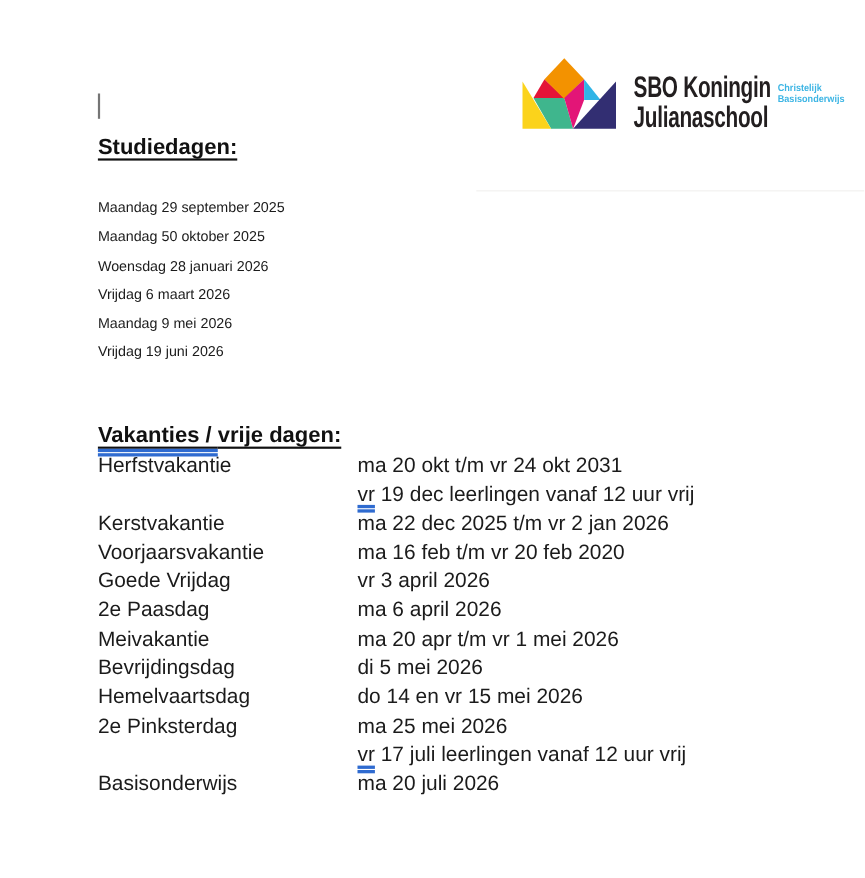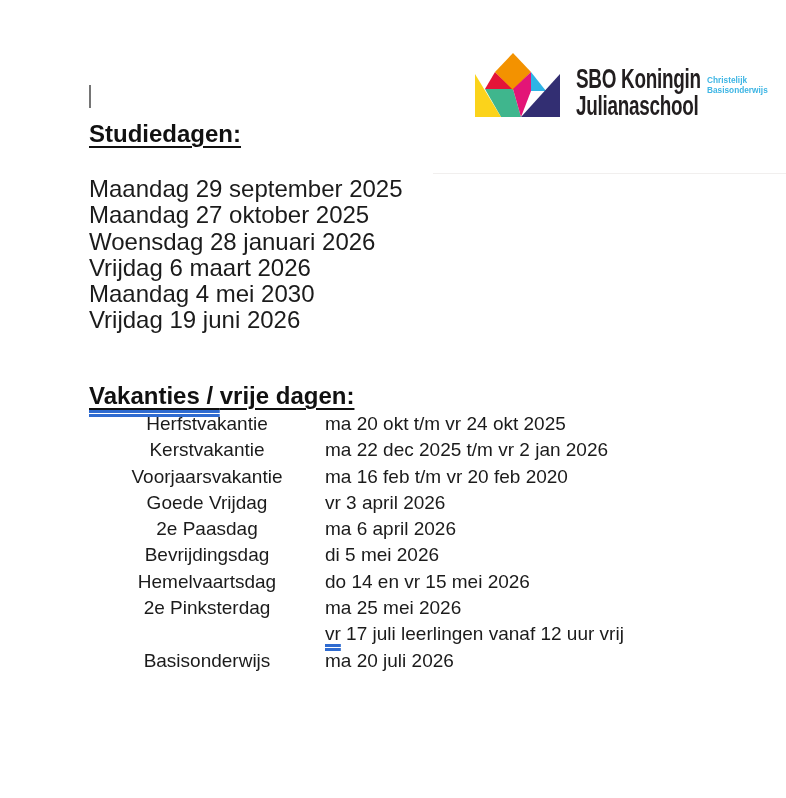--- a/index.html
+++ b/index.html
@@ -25,35 +25,35 @@
   }
   .logo-sub{
     position:absolute;left:239px;top:26px;
     font-size:9px;line-height:9.5px;font-weight:700;
     color:var(--logo_subtitle,#3db5e4);
     transform:scaleX(0.92);transform-origin:0 0;white-space:nowrap;
   }
   
   h2{
     position:absolute;left:89px;margin:0;
-    font-size:24px;line-height:26px;font-weight:700;color:#111;
+    font-size:20px;line-height:26px;font-weight:700;color:#111;
     text-decoration:underline;text-decoration-thickness:2px;text-underline-offset:4px;
     white-space:nowrap;
   }
   #studiedagen-heading{top:121px;}
   #vakanties-heading{top:359px;margin-top:24px;}
   .grammar{
     text-decoration:underline double var(--grammar_blue,#2f6bd0);
     text-decoration-thickness:3px;text-underline-offset:4px;
   }
   h2 .grammar{text-underline-offset:6px;}
   
-  .study-list{position:absolute;left:89px;top:176px;font-size:24px;line-height:26.3px;white-space:nowrap;}
+  .study-list{position:absolute;left:89px;top:176px;font-size:13px;line-height:26.3px;white-space:nowrap;}
   
-  .vac-table{position:absolute;left:89px;top:411px;font-size:19px;line-height:26.3px;text-align:center;}
+  .vac-table{position:absolute;left:89px;top:411px;font-size:19px;line-height:26.3px;}
   .vrow{display:flex;}
   .vlabel{width:236px;flex:0 0 236px;white-space:nowrap;}
   .vvalue{white-space:nowrap;}
 </style>
 </head>
 <body>
 
 <div class="page">
 
   <span class="cursor"></span>
@@ -77,52 +77,57 @@
         <div>Christelijk</div>
         <div>Basisonderwijs</div>
       </div>
     </div>
   </div>
 
   <h2 id="studiedagen-heading">Studiedagen:</h2>
 
   <div class="study-list" id="study-list">
       <div>Maandag 29 september 2025</div>
-      <div>Maandag 27 oktober 2025</div>
+      <div>Maandag 50 oktober 2025</div>
       <div>Woensdag 28 januari 2026</div>
       <div>Vrijdag 6 maart 2026</div>
-      <div>Maandag 4 mei 2030</div>
+      <div>Maandag 9 mei 2026</div>
       <div>Vrijdag 19 juni 2026</div>
     </div>
 
   <h2 id="vakanties-heading"><span class="grammar">Vakanties / </span><span>vrije dagen:</span></h2>
 
   <div class="vac-table" id="vac-table">
       <div class="vrow">
         <div class="vlabel">Herfstvakantie</div>
-        <div class="vvalue"><span>ma 20 okt t/m vr 24 okt 2025</span></div>
+        <div class="vvalue"><span>ma 20 okt t/m vr 24 okt 2031</span></div>
       </div>
       <div class="vrow">
         <div class="vlabel"></div>
+        <div class="vvalue"><span class="grammar">vr</span><span> 19 dec leerlingen vanaf 12 uur vrij</span></div>
       </div>
       <div class="vrow">
         <div class="vlabel">Kerstvakantie</div>
         <div class="vvalue"><span>ma 22 dec 2025 t/m vr 2 jan 2026</span></div>
       </div>
       <div class="vrow">
         <div class="vlabel">Voorjaarsvakantie</div>
         <div class="vvalue"><span>ma 16 feb t/m vr 20 feb 2020</span></div>
       </div>
       <div class="vrow">
         <div class="vlabel">Goede Vrijdag</div>
         <div class="vvalue"><span>vr 3 april 2026</span></div>
       </div>
       <div class="vrow">
         <div class="vlabel">2e Paasdag</div>
         <div class="vvalue"><span>ma 6 april 2026</span></div>
+      </div>
+      <div class="vrow">
+        <div class="vlabel">Meivakantie</div>
+        <div class="vvalue"><span>ma 20 apr t/m vr 1 mei 2026</span></div>
       </div>
       <div class="vrow">
         <div class="vlabel">Bevrijdingsdag</div>
         <div class="vvalue"><span>di 5 mei 2026</span></div>
       </div>
       <div class="vrow">
         <div class="vlabel">Hemelvaartsdag</div>
         <div class="vvalue"><span>do 14 en vr 15 mei 2026</span></div>
       </div>
       <div class="vrow">

